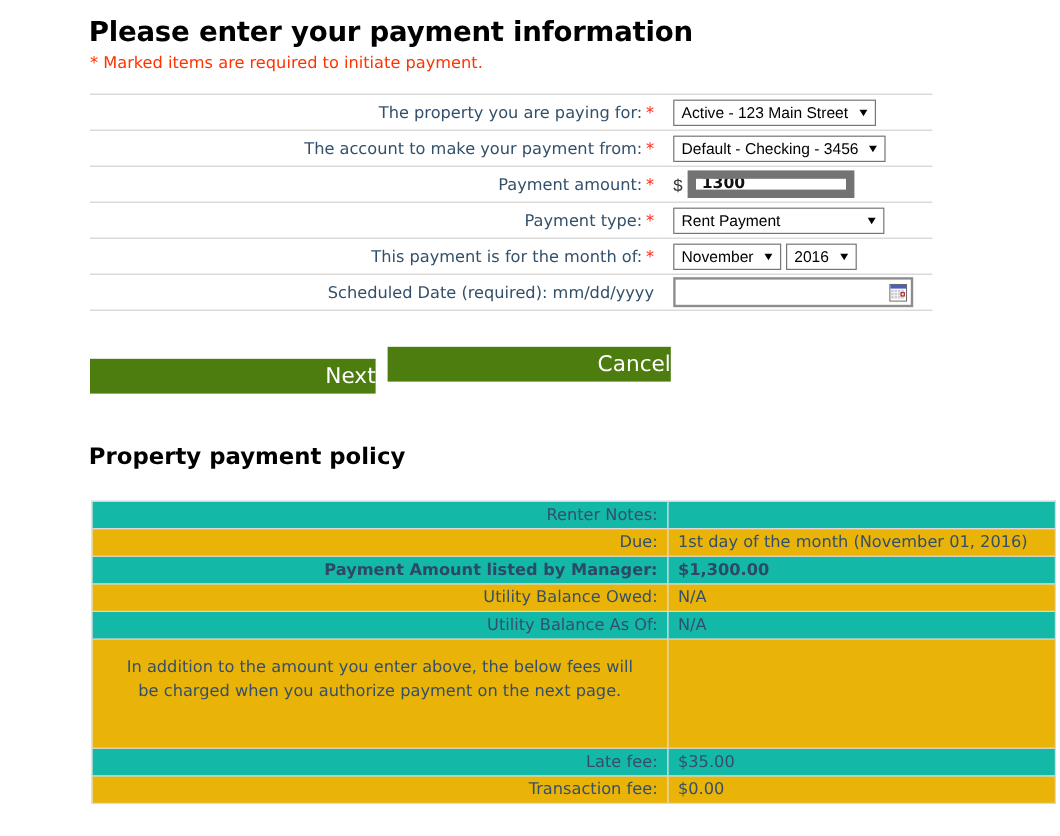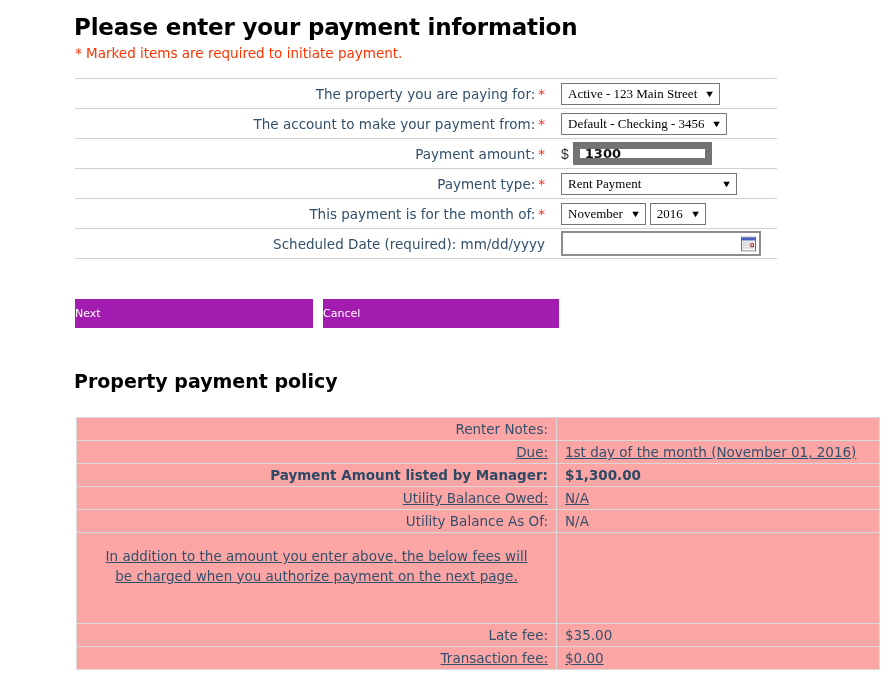--- a/index.html
+++ b/index.html
@@ -79,21 +79,21 @@
 
   
   .sel {
     display: inline-flex;
     align-items: center;
     justify-content: space-between;
     box-sizing: border-box;
     height: 22px;
     border: 1px solid #767676;
     background: #ffffff;
-    font-family: Liberation Serif, serif;
+    font-family: Liberation Sans, sans-serif;
     font-size: 13px;
     color: #000000;
     padding: 0 5px 0 6px;
     line-height: 20px;
     vertical-align: middle;
   }
   .sel .caret {
     font-size: 9px;
     margin-left: 8px;
     color: #000000;
@@ -154,32 +154,32 @@
     transform: translateY(-50%);
     width: 15px;
     height: 15px;
     display: block;
   }
 
   
   .btn {
     position: absolute;
     height: 29px;
-    background: #a21caf;
+    background: #4d7c0f;
     border: none;
     color: #ffffff;
     font-family: "DejaVu Sans", sans-serif;
-    font-size: 11px;
+    font-size: 18px;
     cursor: pointer;
     padding: 0;
-    text-align: left;
+    text-align: right;
     line-height: 29px;
   }
   .btn-next   { left: 75px;  top: 299px; width: 238px; }
-  .btn-cancel { left: 323px; top: 299px; width: 236px; }
+  .btn-cancel { left: 323px; top: 289px; width: 236px; }
 
   
   .policy-title {
     position: absolute;
     left: 74px;
     top: 370px;
     font-size: 19px;
     font-weight: bold;
     color: #000000;
     white-space: nowrap;
@@ -202,22 +202,22 @@
   .policy-table td.p-label {
     width: 465px;
     text-align: right;
     padding-right: 8px;
   }
   .policy-table td.p-value {
     width: 308px;
     text-align: left;
     padding-left: 8px;
   }
-  .policy-table tr.shaded td { background: #fca5a5; text-decoration: underline; }
-  .policy-table tr.plain td  { background: #fca5a5; }
+  .policy-table tr.shaded td { background: #eab308; }
+  .policy-table tr.plain td  { background: #14b8a6; }
   .policy-table td.bold-label,
   .policy-table td.bold-value {
     font-weight: bold;
     color: #2c4a66;
   }
   td.note-cell {
     text-align: center !important;
     padding: 14px 24px !important;
     line-height: 1.45;
   }

